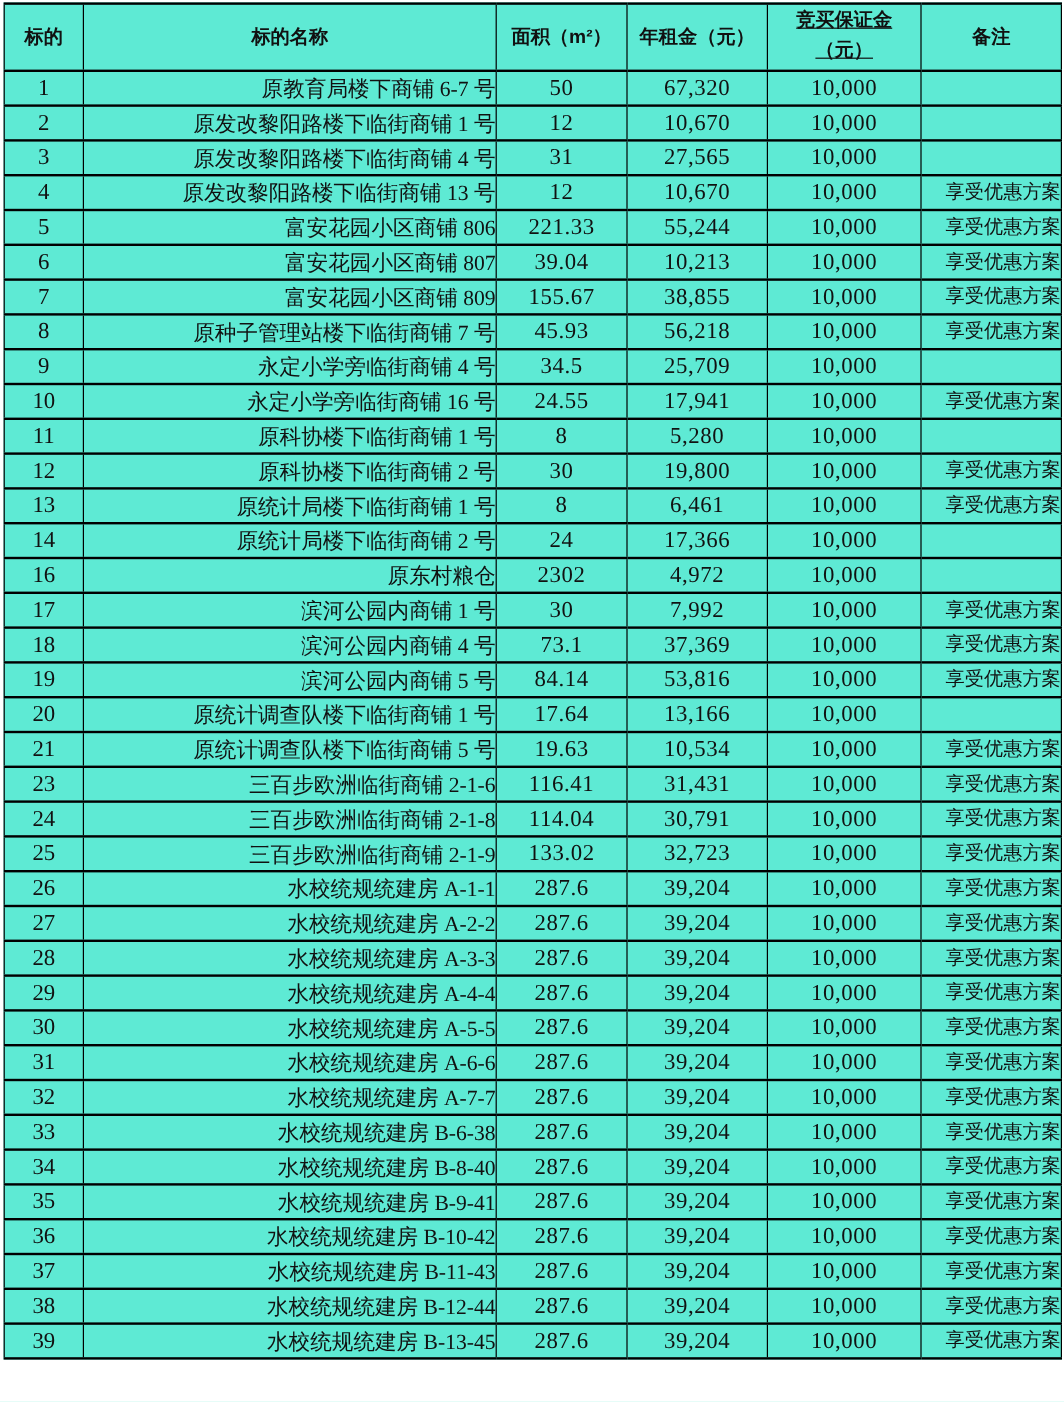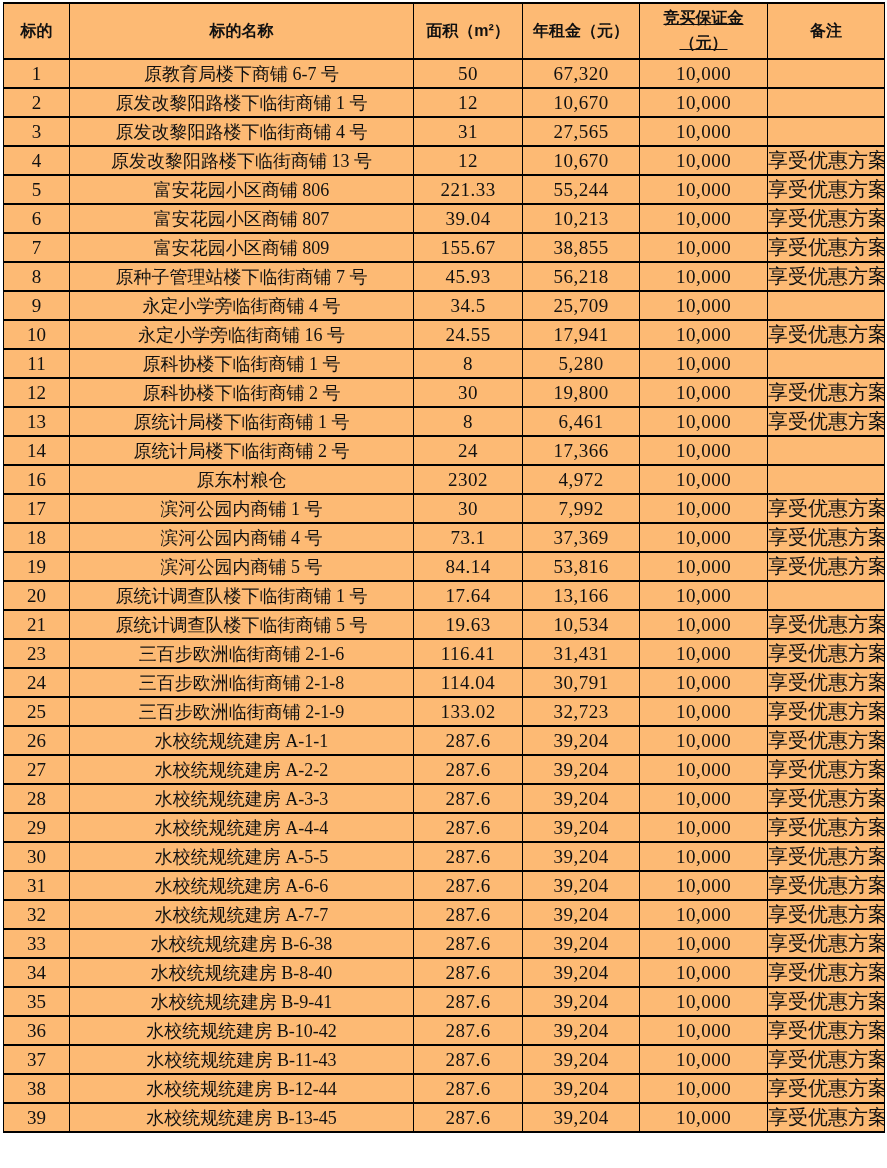--- a/index.html
+++ b/index.html
@@ -14,21 +14,21 @@
     font-family: "Liberation Serif", "DejaVu Serif", serif;
     color: #111111;
   }
   .page {
     padding: 2px 0 0 3px;
   }
   table.lots {
     border-collapse: collapse;
     table-layout: fixed;
     width: 881px;
-    background: #fdba74;
+    background: #5eead4;
   }
   table.lots th, table.lots td {
     border-left: 1px solid #000000;
     border-right: 1px solid #000000;
     border-top: 2px solid #000000;
     border-bottom: 2px solid #000000;
     padding: 0;
     overflow: hidden;
     white-space: nowrap;
     vertical-align: middle;
@@ -48,31 +48,31 @@
   }
   tbody td {
     height: 27px;
   }
   td.col-id {
     font-size: 19px;
     text-align: center;
   }
   td.col-name {
     font-size: 18px;
-    text-align: center;
+    text-align: right;
     padding-left: 9px;
   }
   td.col-area, td.col-rent, td.col-dep {
     font-size: 19px;
     text-align: center;
     letter-spacing: 0.5px;
   }
   td.col-remark {
-    font-size: 20px;
-    text-align: center;
+    font-size: 16px;
+    text-align: right;
   }
 </style>
 </head>
 <body>
 
 <div class="page">
   <table class="lots">
     <colgroup>
       <col style="width:66px">
       <col style="width:344px">

